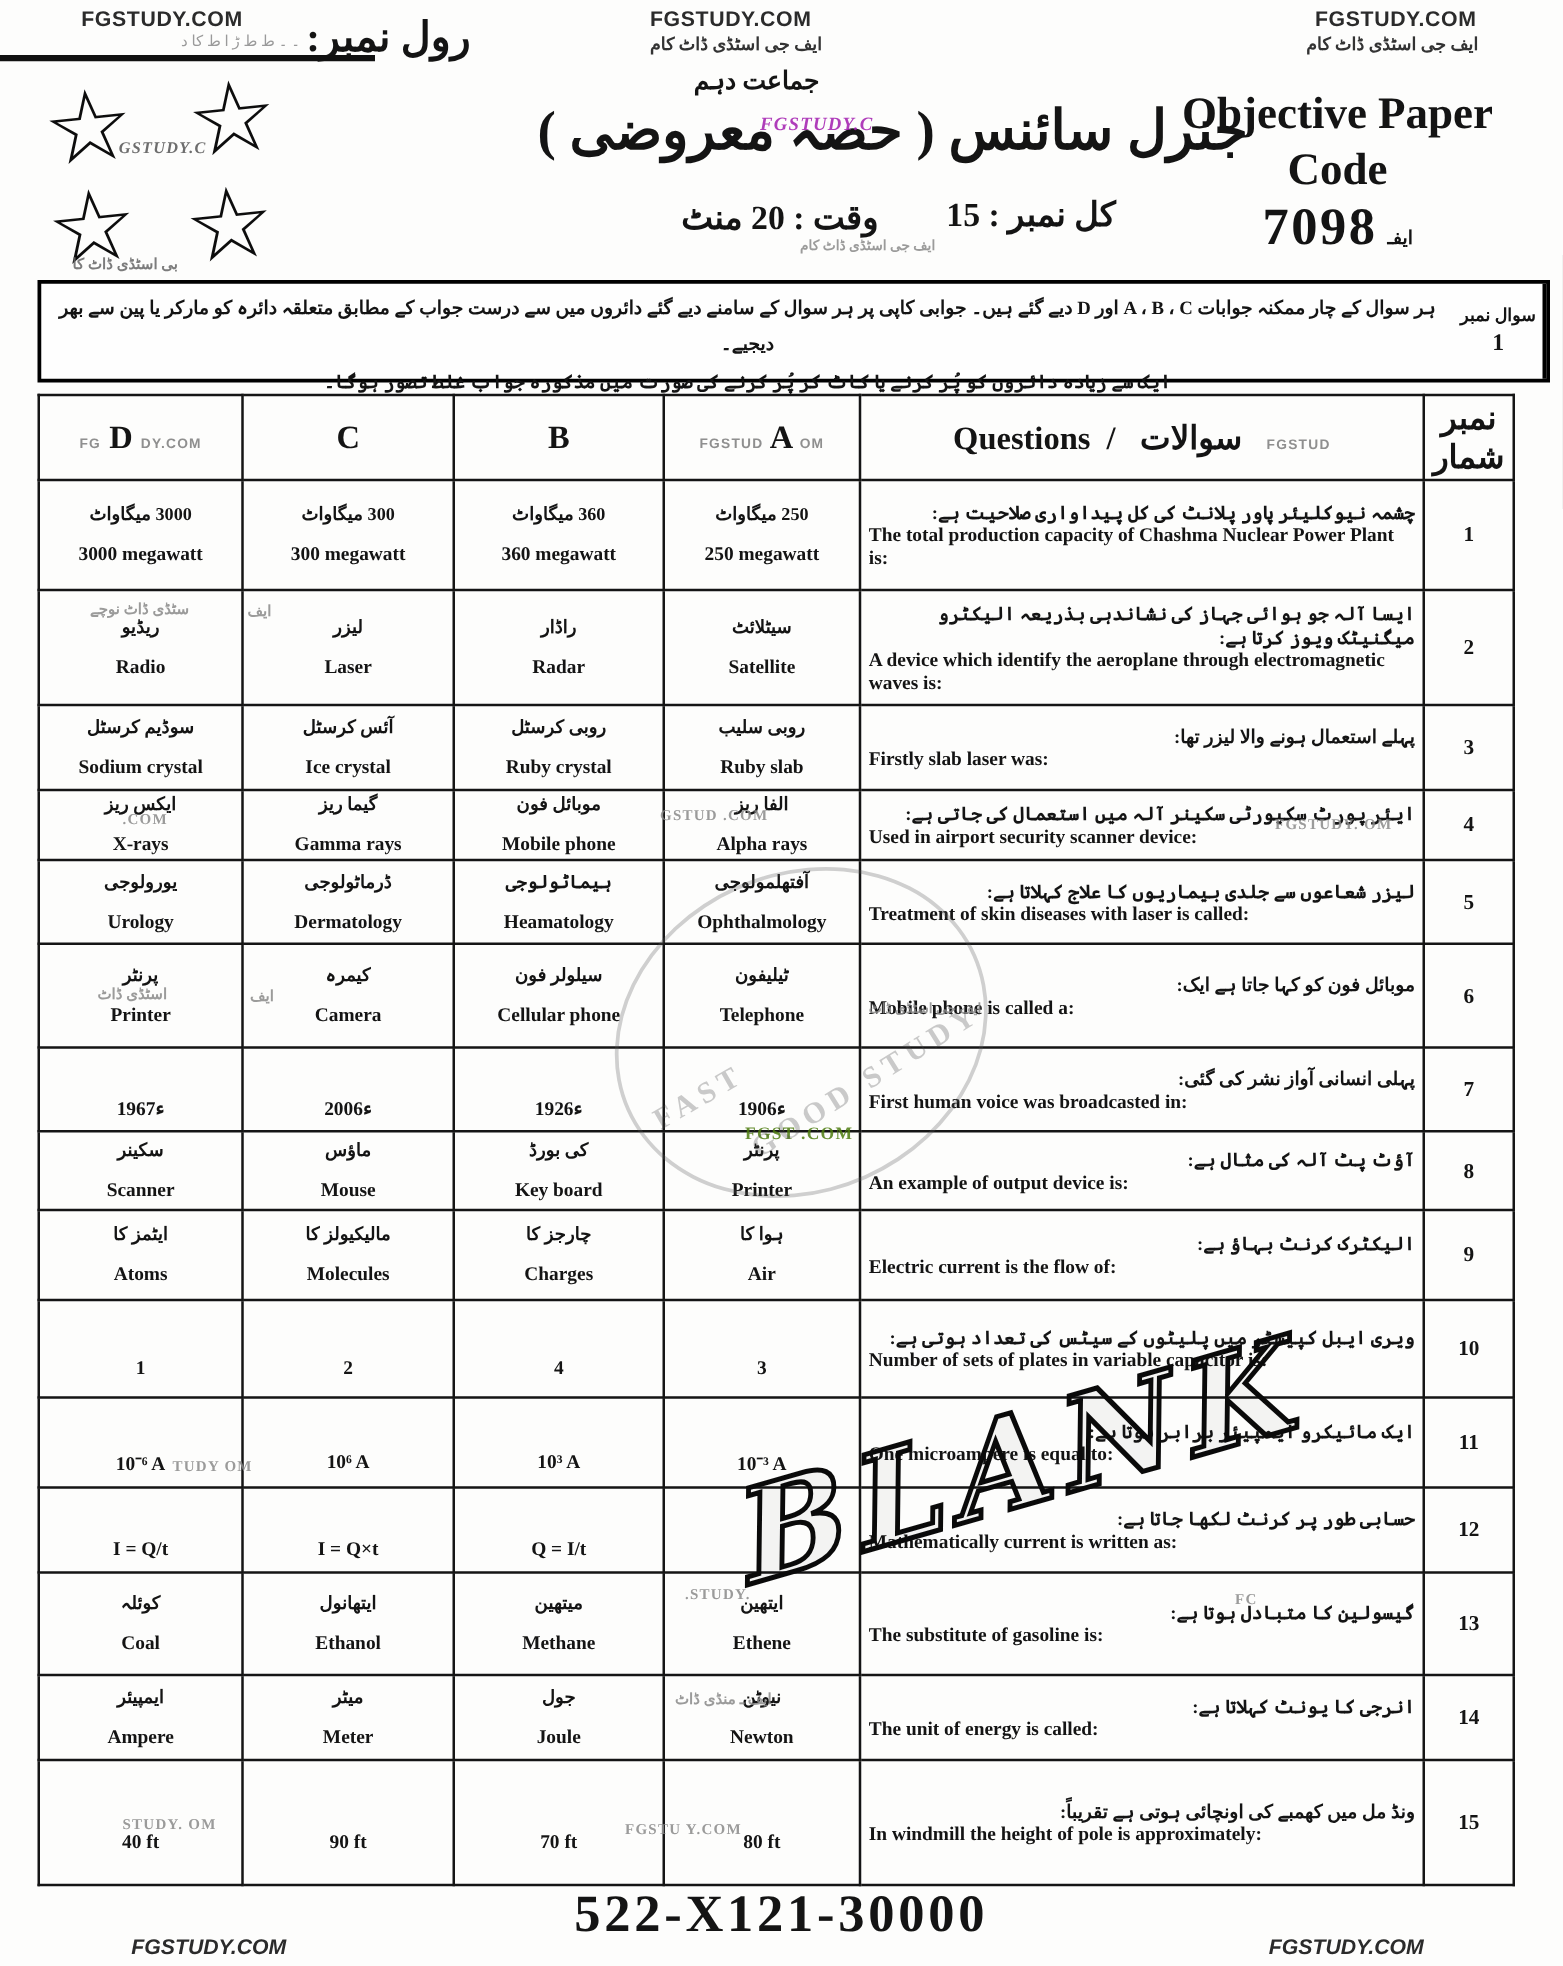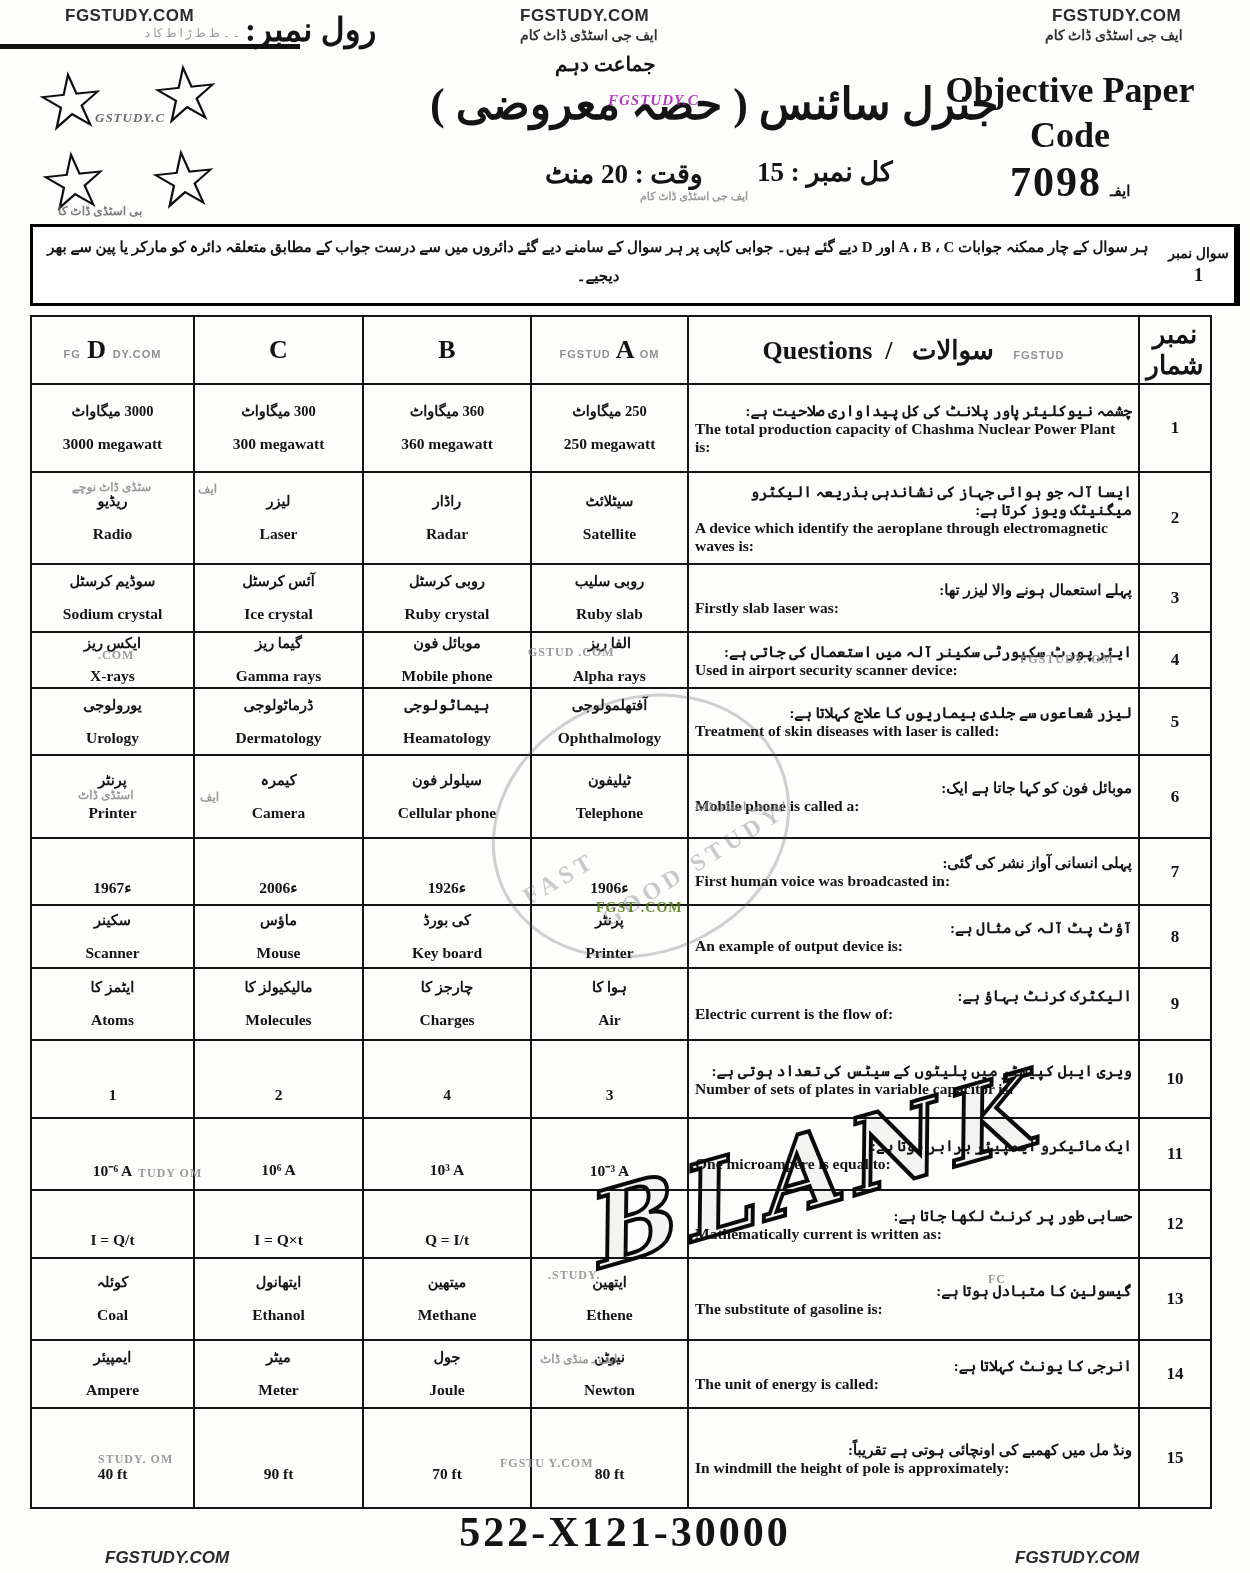--- a/index.html
+++ b/index.html
@@ -115,20 +115,21 @@
     <div>Code</div>
   </div>
   <div class="abs" style="left:1010px; top:158px; display:flex; align-items:baseline; gap:8px;">
     <span class="code-num">7098</span>
     <span class="code-suffix" dir="rtl">ایفـ</span>
   </div>
 
   <div class="abs instr-box">
     <div class="instr-text">
       <div>ہر سوال کے چار ممکنہ جوابات A ، B ، C اور D دیے گئے ہیں۔ جوابی کاپی پر ہر سوال کے سامنے دیے گئے دائروں میں سے درست جواب کے مطابق متعلقہ دائرہ کو مارکر یا پین سے بھر دیجیے۔</div>
+      <div>ایک سے زیادہ دائروں کو پُر کرنے یا کاٹ کر پُر کرنے کی صورت میں مذکورہ جواب غلط تصور ہوگا۔</div>
     </div>
     <div class="instr-cell">
       <span class="lbl">سوال نمبر</span>
       <span class="num">1</span>
     </div>
   </div>
 
   <table class="qtable">
     <colgroup>
       <col style="width:163px">

